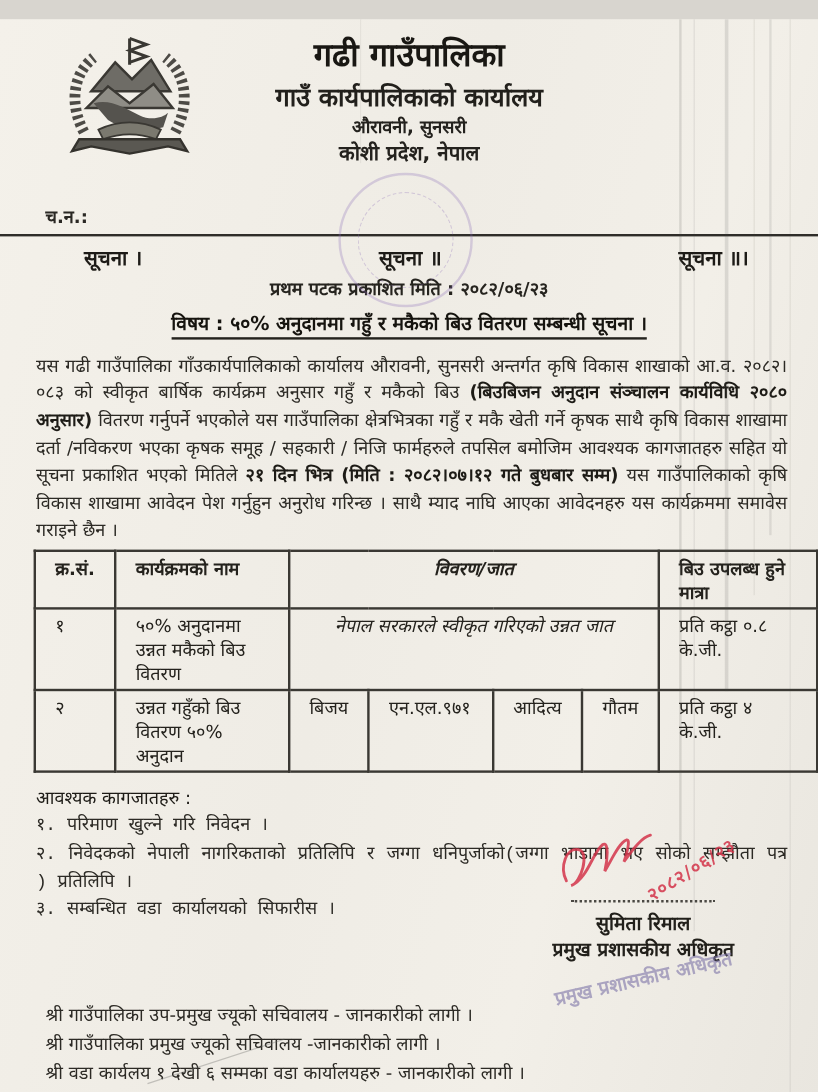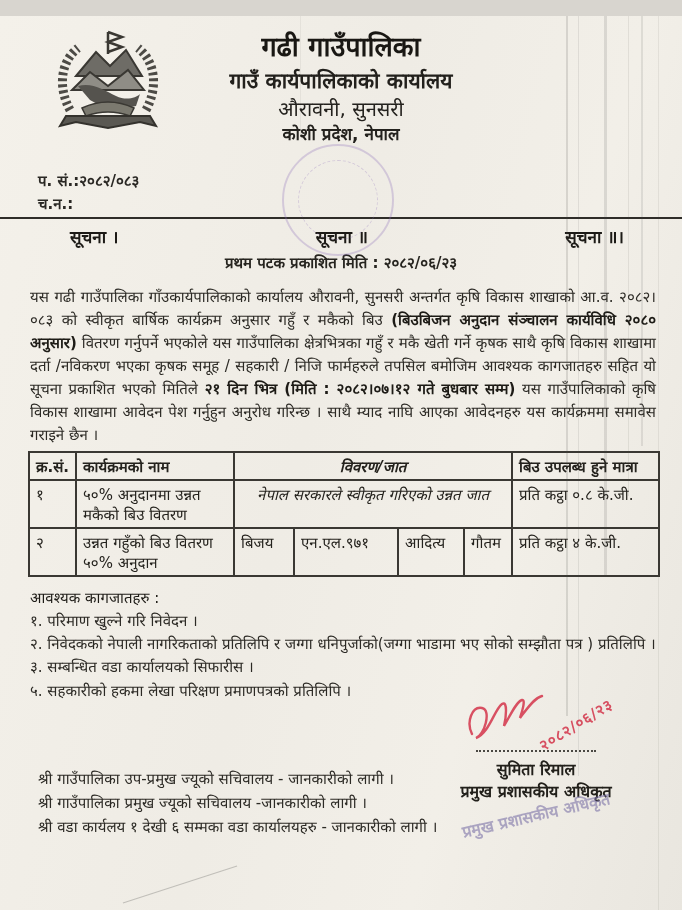--- a/index.html
+++ b/index.html
@@ -22,43 +22,43 @@
   .s5{left:641px;width:2px;height:430px;opacity:.12;}
   .s6{left:658px;width:1px;height:910px;opacity:.09;}
   .s7{left:300px;width:1px;height:120px;opacity:.07;}
   .scratch{position:absolute;left:120px;top:868px;width:120px;height:1px;background:#6b6a66;opacity:.35;transform:rotate(-18deg);}
   
   .header{position:relative;height:132px;padding-top:14px;}
   .logo{position:absolute;left:52px;top:8px;width:112px;height:112px;}
   .titles{text-align:center;line-height:1.25;}
   .t-muni{font-size:27px;font-weight:bold;color:#191713;}
   .t-office{font-size:21px;font-weight:bold;color:#22201c;margin-top:4px;}
-  .t-addr{font-size:20px;font-weight:normal;color:#24221e;margin-top:3px;}
+  .t-addr{font-size:15px;font-weight:bold;color:#24221e;margin-top:3px;}
   .t-prov{font-size:17px;font-weight:bold;color:#24221e;margin-top:2px;}
   
   .refline{margin:8px 0 0 38px;font-size:15px;font-weight:bold;color:#2a2824;line-height:1.5;}
   .rule{border:none;border-top:2px solid #2f2d29;margin:2px 0 0 0;}
   
   .notice-row{display:flex;justify-content:space-between;padding:6px 58px 0 70px;font-size:17px;font-weight:bold;color:#1d1b17;text-align:right;}
   .pub-line{text-align:center;font-size:15px;font-weight:bold;margin-top:4px;color:#26241f;}
   .subject{text-align:center;font-size:16px;font-weight:bold;margin-top:8px;color:#16140f;}
   .subject span{border-bottom:2px solid #24221d;padding-bottom:2px;}
   
   .body-par{margin:14px 26px 0 30px;font-size:15px;line-height:1.53;text-align:justify;color:#2c2a25;}
   .bold{font-weight:bold;color:#1d1b16;}
   .tapasil{margin:2px 0 0 30px;font-size:15px;font-weight:bold;color:#1d1b16;}
   
   table.seed{border-collapse:collapse;margin:4px 0 0 28px;font-size:15px;color:#24221d;}
-  table.seed th,table.seed td{border:2px solid #3a3833;padding:3px 6px;vertical-align:top;}
+  table.seed th,table.seed td{border:2px solid #3a3833;padding:3px 16px;vertical-align:top;}
   table.seed th{font-weight:bold;text-align:left;}
   table.seed th.center,table.seed td.center{text-align:center;font-style:italic;}
   
   .docs{margin:10px 26px 0 30px;font-size:15px;line-height:1.55;color:#2c2a25;}
   .docs-h{font-weight:normal;color:#1d1b16;}
-  .doc-item{text-align:justify;}
+  .doc-item{text-align:justify;font-family:Liberation Mono, monospace;}
   
   .sign-block{position:absolute;right:26px;top:672px;width:240px;text-align:center;}
   .sig-art{position:relative;height:62px;}
   .sig-svg{position:absolute;left:48px;top:0;}
   .sig-date{position:absolute;left:118px;top:26px;color:#d3344a;font-size:15px;font-weight:bold;transform:rotate(-32deg);letter-spacing:1px;white-space:nowrap;opacity:.85;}
   .dotline{border-bottom:2px dotted #4a4843;width:120px;margin:0 auto;}
   .sig-name{font-size:16px;font-weight:bold;margin-top:6px;color:#22201b;}
   .sig-post{font-size:16px;font-weight:bold;color:#22201b;}
   .stamp-text{margin-top:2px;color:#7d74a8;opacity:.6;font-size:16px;font-weight:bold;transform:rotate(-13deg);white-space:nowrap;}
   
@@ -105,32 +105,34 @@
     </svg>
     <div class="titles">
       <div class="t-muni">गढी गाउँपालिका</div>
       <div class="t-office">गाउँ कार्यपालिकाको कार्यालय</div>
       <div class="t-addr">औरावनी, सुनसरी</div>
       <div class="t-prov">कोशी प्रदेश, नेपाल</div>
     </div>
   </div>
 
   <div class="refline">
-    <div>प. सं.:२०८२/०८३</div>
     <div>च.न.:</div>
   </div>
   <hr class="rule">
 
   <div class="notice-row">
     <span>सूचना ।</span>
     <span>सूचना ॥</span>
     <span>सूचना ॥।</span>
   </div>
   <div class="pub-line">प्रथम पटक प्रकाशित मिति : २०८२/०६/२३</div>
 
+  <div class="subject">
+    <span>विषय : ५०% अनुदानमा गहुँ र मकैको बिउ वितरण सम्बन्धी सूचना ।</span>
+  </div>
 
   <p class="body-par"><span>यस गढी गाउँपालिका गाँउकार्यपालिकाको कार्यालय औरावनी, सुनसरी अन्तर्गत कृषि विकास शाखाको आ.व. २०८२।०८३ को स्वीकृत बार्षिक कार्यक्रम अनुसार गहुँ र मकैको बिउ </span><span class="bold">(बिउबिजन अनुदान संञ्चालन कार्यविधि २०८० अनुसार)</span><span> वितरण गर्नुपर्ने भएकोले यस गाउँपालिका क्षेत्रभित्रका गहुँ र मकै खेती गर्ने कृषक साथै कृषि विकास शाखामा दर्ता /नविकरण भएका कृषक समूह / सहकारी / निजि फार्महरुले तपसिल बमोजिम आवश्यक कागजातहरु सहित यो सूचना प्रकाशित भएको मितिले </span><span class="bold">२१ दिन भित्र (मिति : २०८२।०७।१२ गते बुधबार सम्म)</span><span> यस गाउँपालिकाको कृषि विकास शाखामा आवेदन पेश गर्नुहुन अनुरोध गरिन्छ । साथै म्याद नाघि आएका आवेदनहरु यस कार्यक्रममा समावेस गराइने छैन ।</span></p>
 
 
   <table class="seed">
     <colgroup>
       <col style="width:46px">
         <col style="width:158px">
         <col style="width:60px">
       <col style="width:104px">
@@ -161,21 +163,20 @@
       <td>प्रति कट्ठा ४ के.जी.</td>
     </tr>
   </tbody>
     </table>
 
   <div class="docs">
     <div class="docs-h">आवश्यक कागजातहरु :</div>
     <div class="doc-item">१. परिमाण खुल्ने गरि निवेदन ।</div>
     <div class="doc-item">२. निवेदकको नेपाली नागरिकताको प्रतिलिपि र जग्गा धनिपुर्जाको(जग्गा भाडामा भए सोको सम्झौता पत्र ) प्रतिलिपि ।</div>
     <div class="doc-item">३. सम्बन्धित वडा कार्यालयको सिफारीस ।</div>
-    <div class="doc-item">५. सहकारीको हकमा लेखा परिक्षण प्रमाणपत्रको प्रतिलिपि ।</div>
   </div>
 
   <div class="sign-block">
     <div class="sig-art">
       <svg class="sig-svg" width="90" height="60" viewBox="0 0 90 60">
         <path d="M8,46 C2,34 8,18 18,20 C28,22 20,48 12,50 C26,44 30,22 38,16 C44,12 42,30 40,38 C46,28 52,14 58,12 C62,11 58,24 56,30 C62,22 70,10 78,8" fill="none" stroke="#d3344a" stroke-width="2.4" stroke-linecap="round" opacity="0.85"></path>
       </svg>
       <span class="sig-date">२०८२/०६/२३</span>
     </div>
     <div class="dotline"></div>

